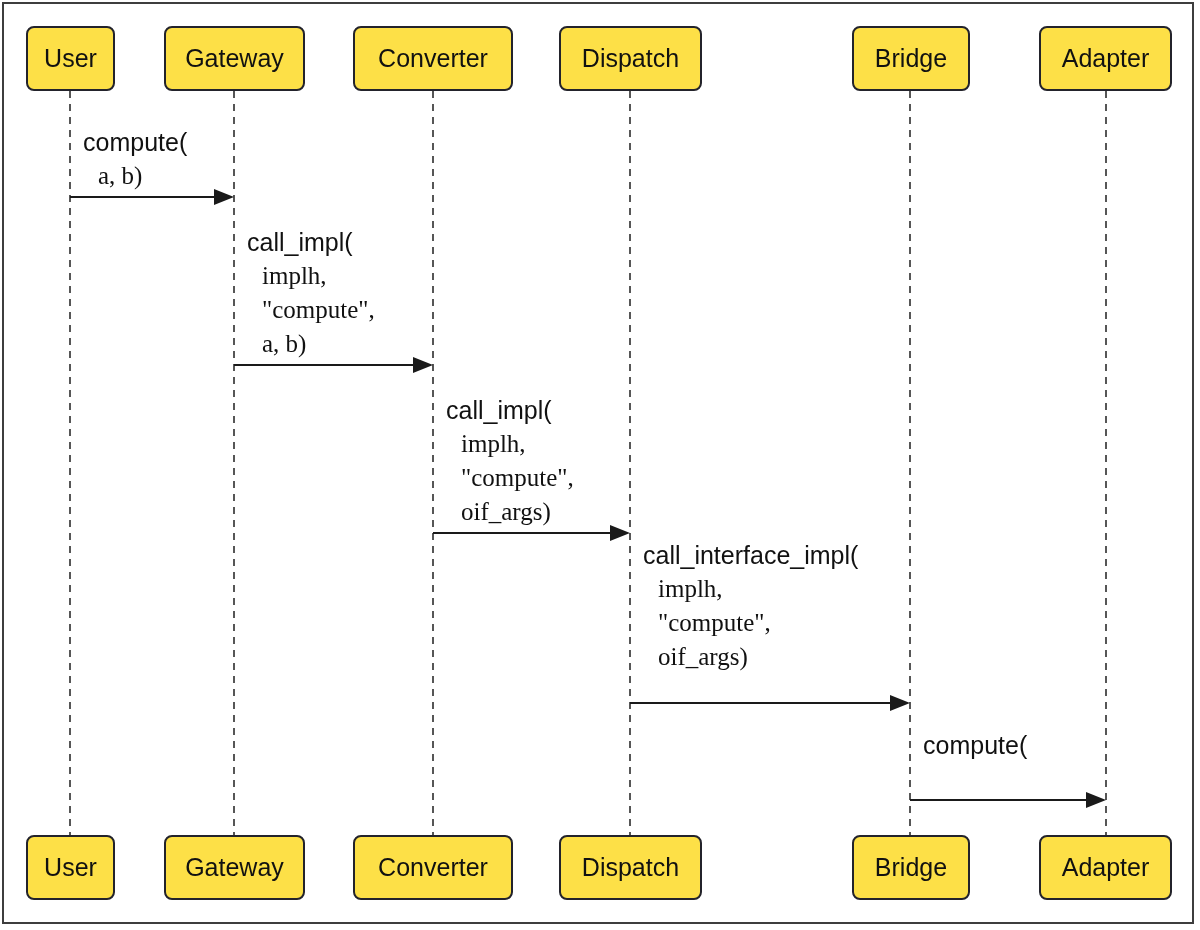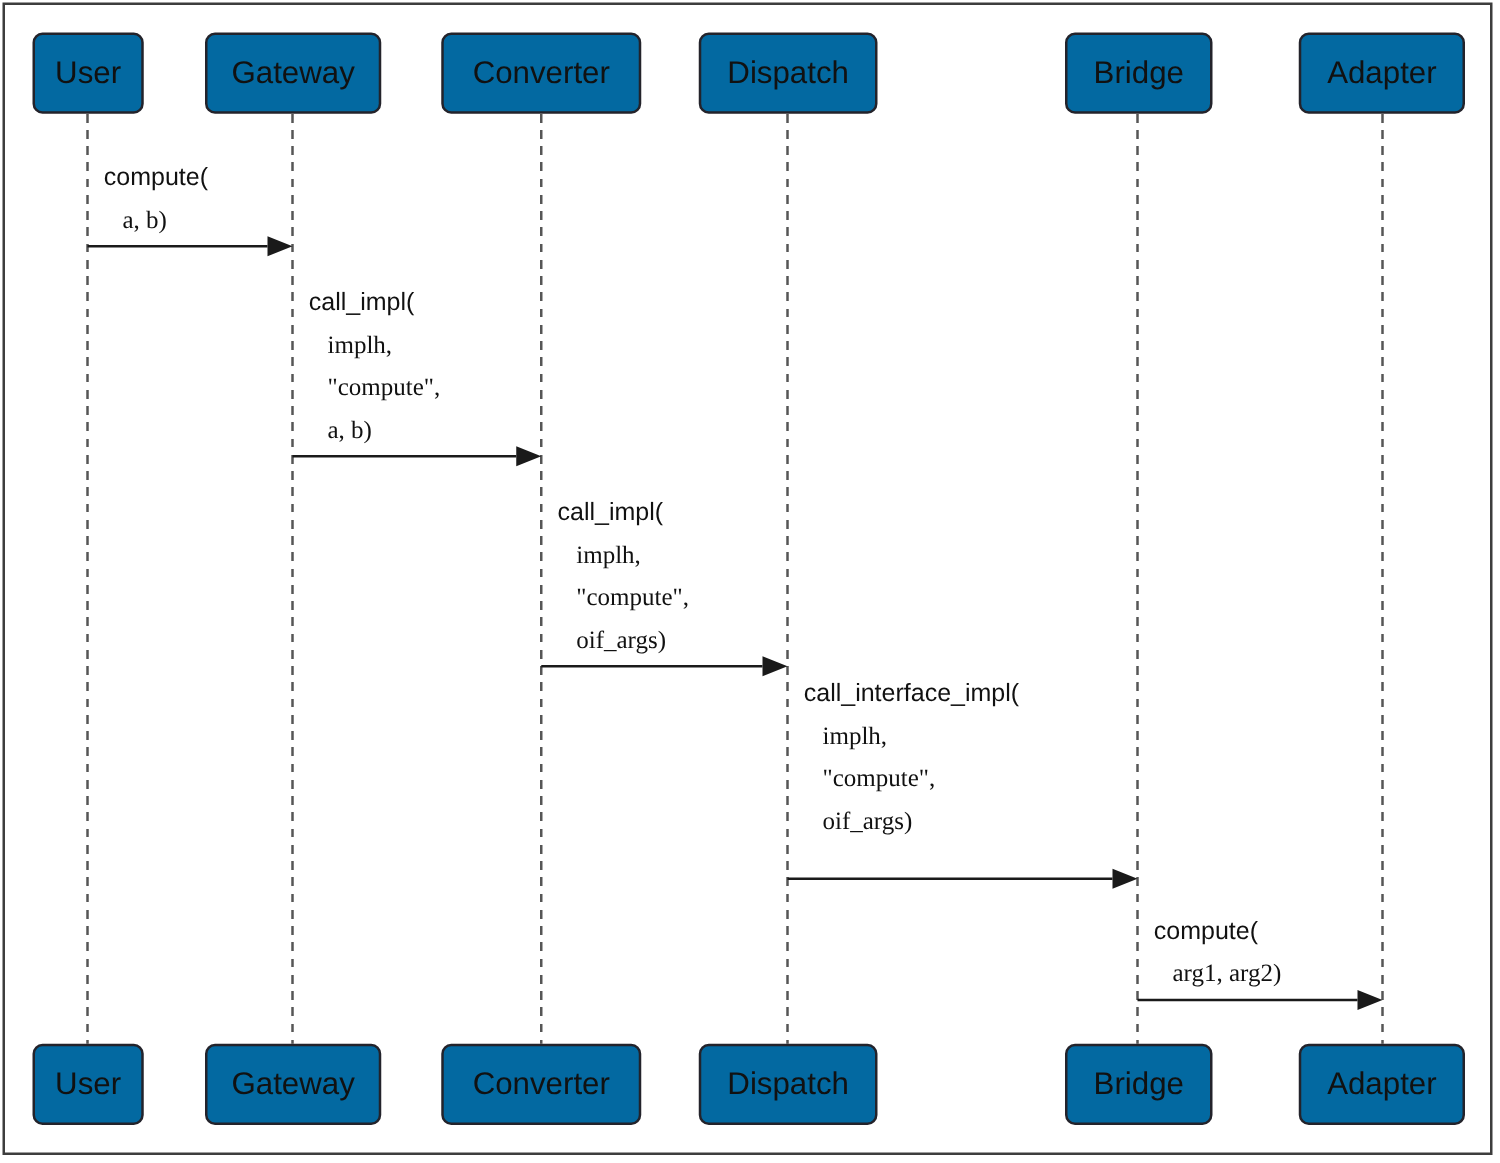--- a/index.html
+++ b/index.html
@@ -16,21 +16,21 @@
     position: absolute;
     left: 2px; top: 2px;
     width: 1192px; height: 922px;
     border: 2px solid #3d3d3d;
     box-sizing: border-box;
     pointer-events: none;
   }
   .pbox {
     position: absolute;
     height: 65px;
-    background: #0369a1;
+    background: #fde047;
     border: 2px solid #23232b;
     border-radius: 8px;
     display: flex;
     align-items: center;
     justify-content: center;
     font-size: 25px;
     box-sizing: border-box;
     z-index: 2;
   }
   .pbox.toprow { top: 26px; }
@@ -38,21 +38,21 @@
   .lifeline {
     position: absolute;
     top: 91px;
     width: 2px;
     height: 744px;
     background: repeating-linear-gradient(to bottom, #565656 0 7px, transparent 7px 13px);
     z-index: 1;
   }
   .mlabel {
     position: absolute;
-    font-size: 20px;
+    font-size: 25px;
     line-height: 34px;
     white-space: nowrap;
     z-index: 3;
   }
   .ln.cont { padding-left: 15px; font-family: Liberation Serif, serif; }
   .mshaft {
     position: absolute;
     height: 2px;
     background: #1a1a1a;
     z-index: 3;
@@ -130,21 +130,20 @@
       <div class="ln cont">"compute",</div>
       <div class="ln cont">oif_args)</div>
     </div>
     <div class="mshaft" style="left:630px;top:702px;width:260px;"></div>
     <div class="mhead" style="left:890px;top:695px;"></div>
   </div>
 
   <div>
     <div class="mlabel" style="left:923px;top:728px;">
       <div class="ln">compute(</div>
-      <div class="ln cont">arg1, arg2)</div>
     </div>
     <div class="mshaft" style="left:910px;top:799px;width:176px;"></div>
     <div class="mhead" style="left:1086px;top:792px;"></div>
   </div>
 
   <div class="frame"></div>
 
 </div>
 
 </body></html>

